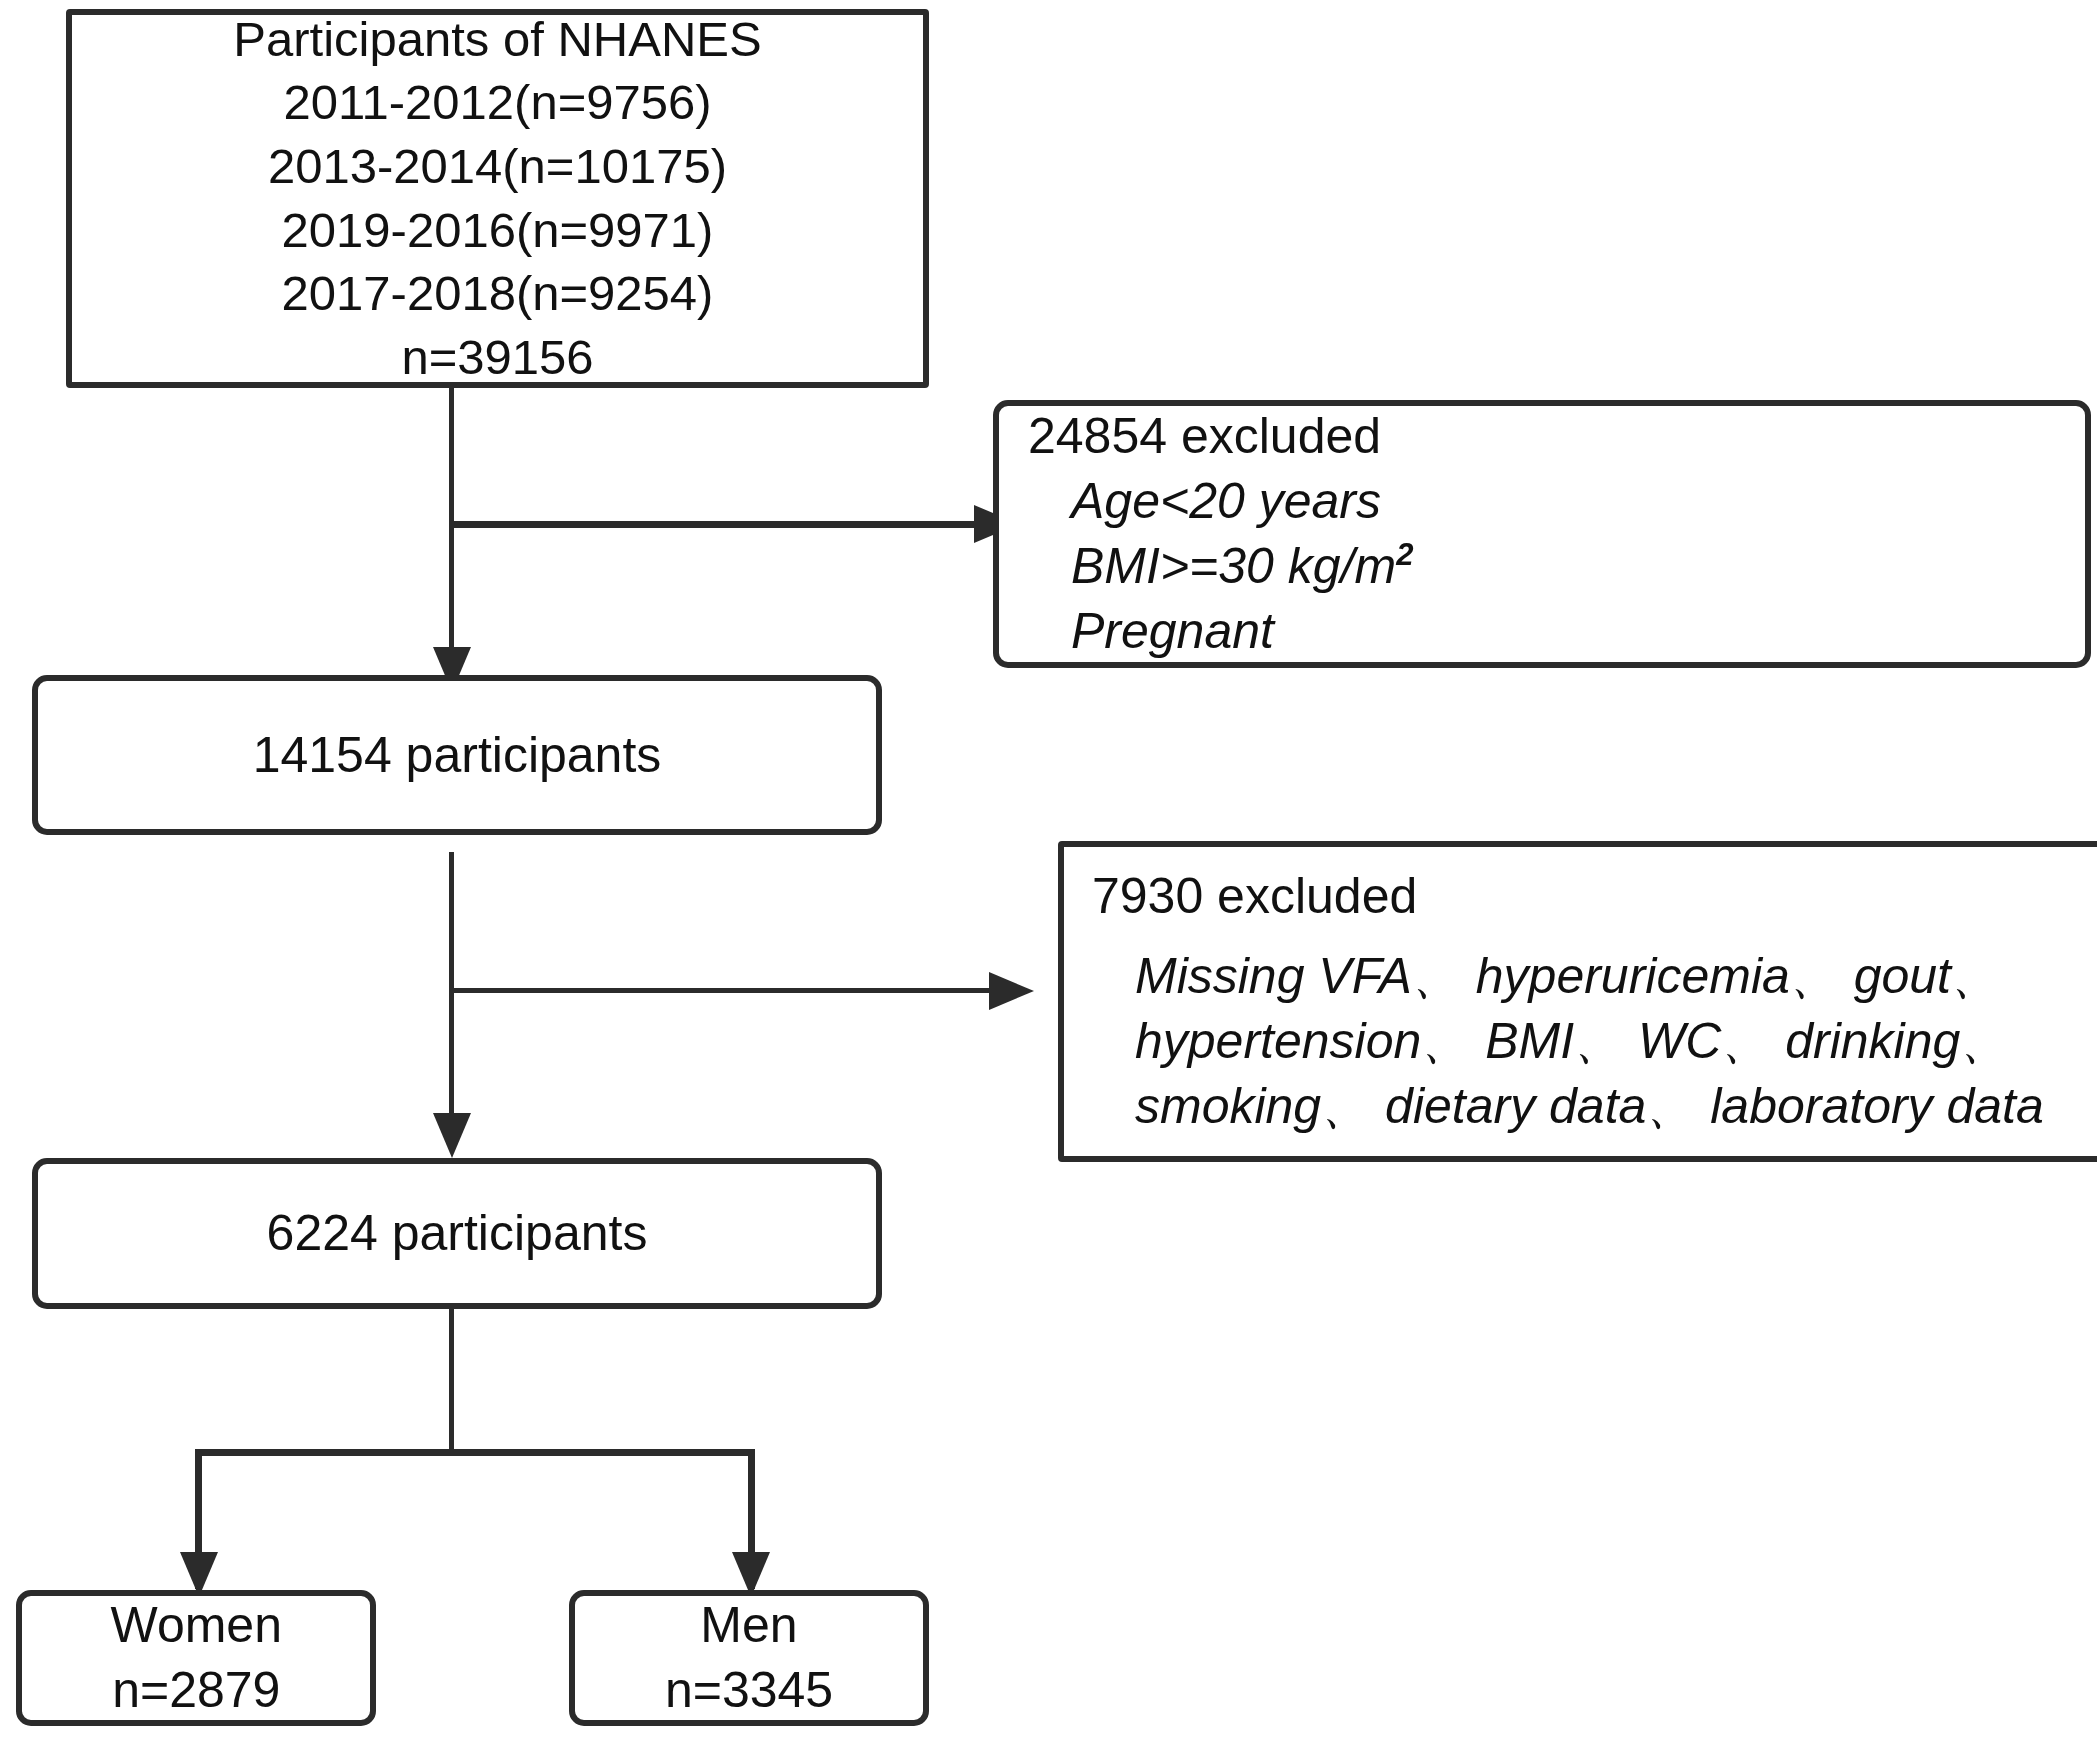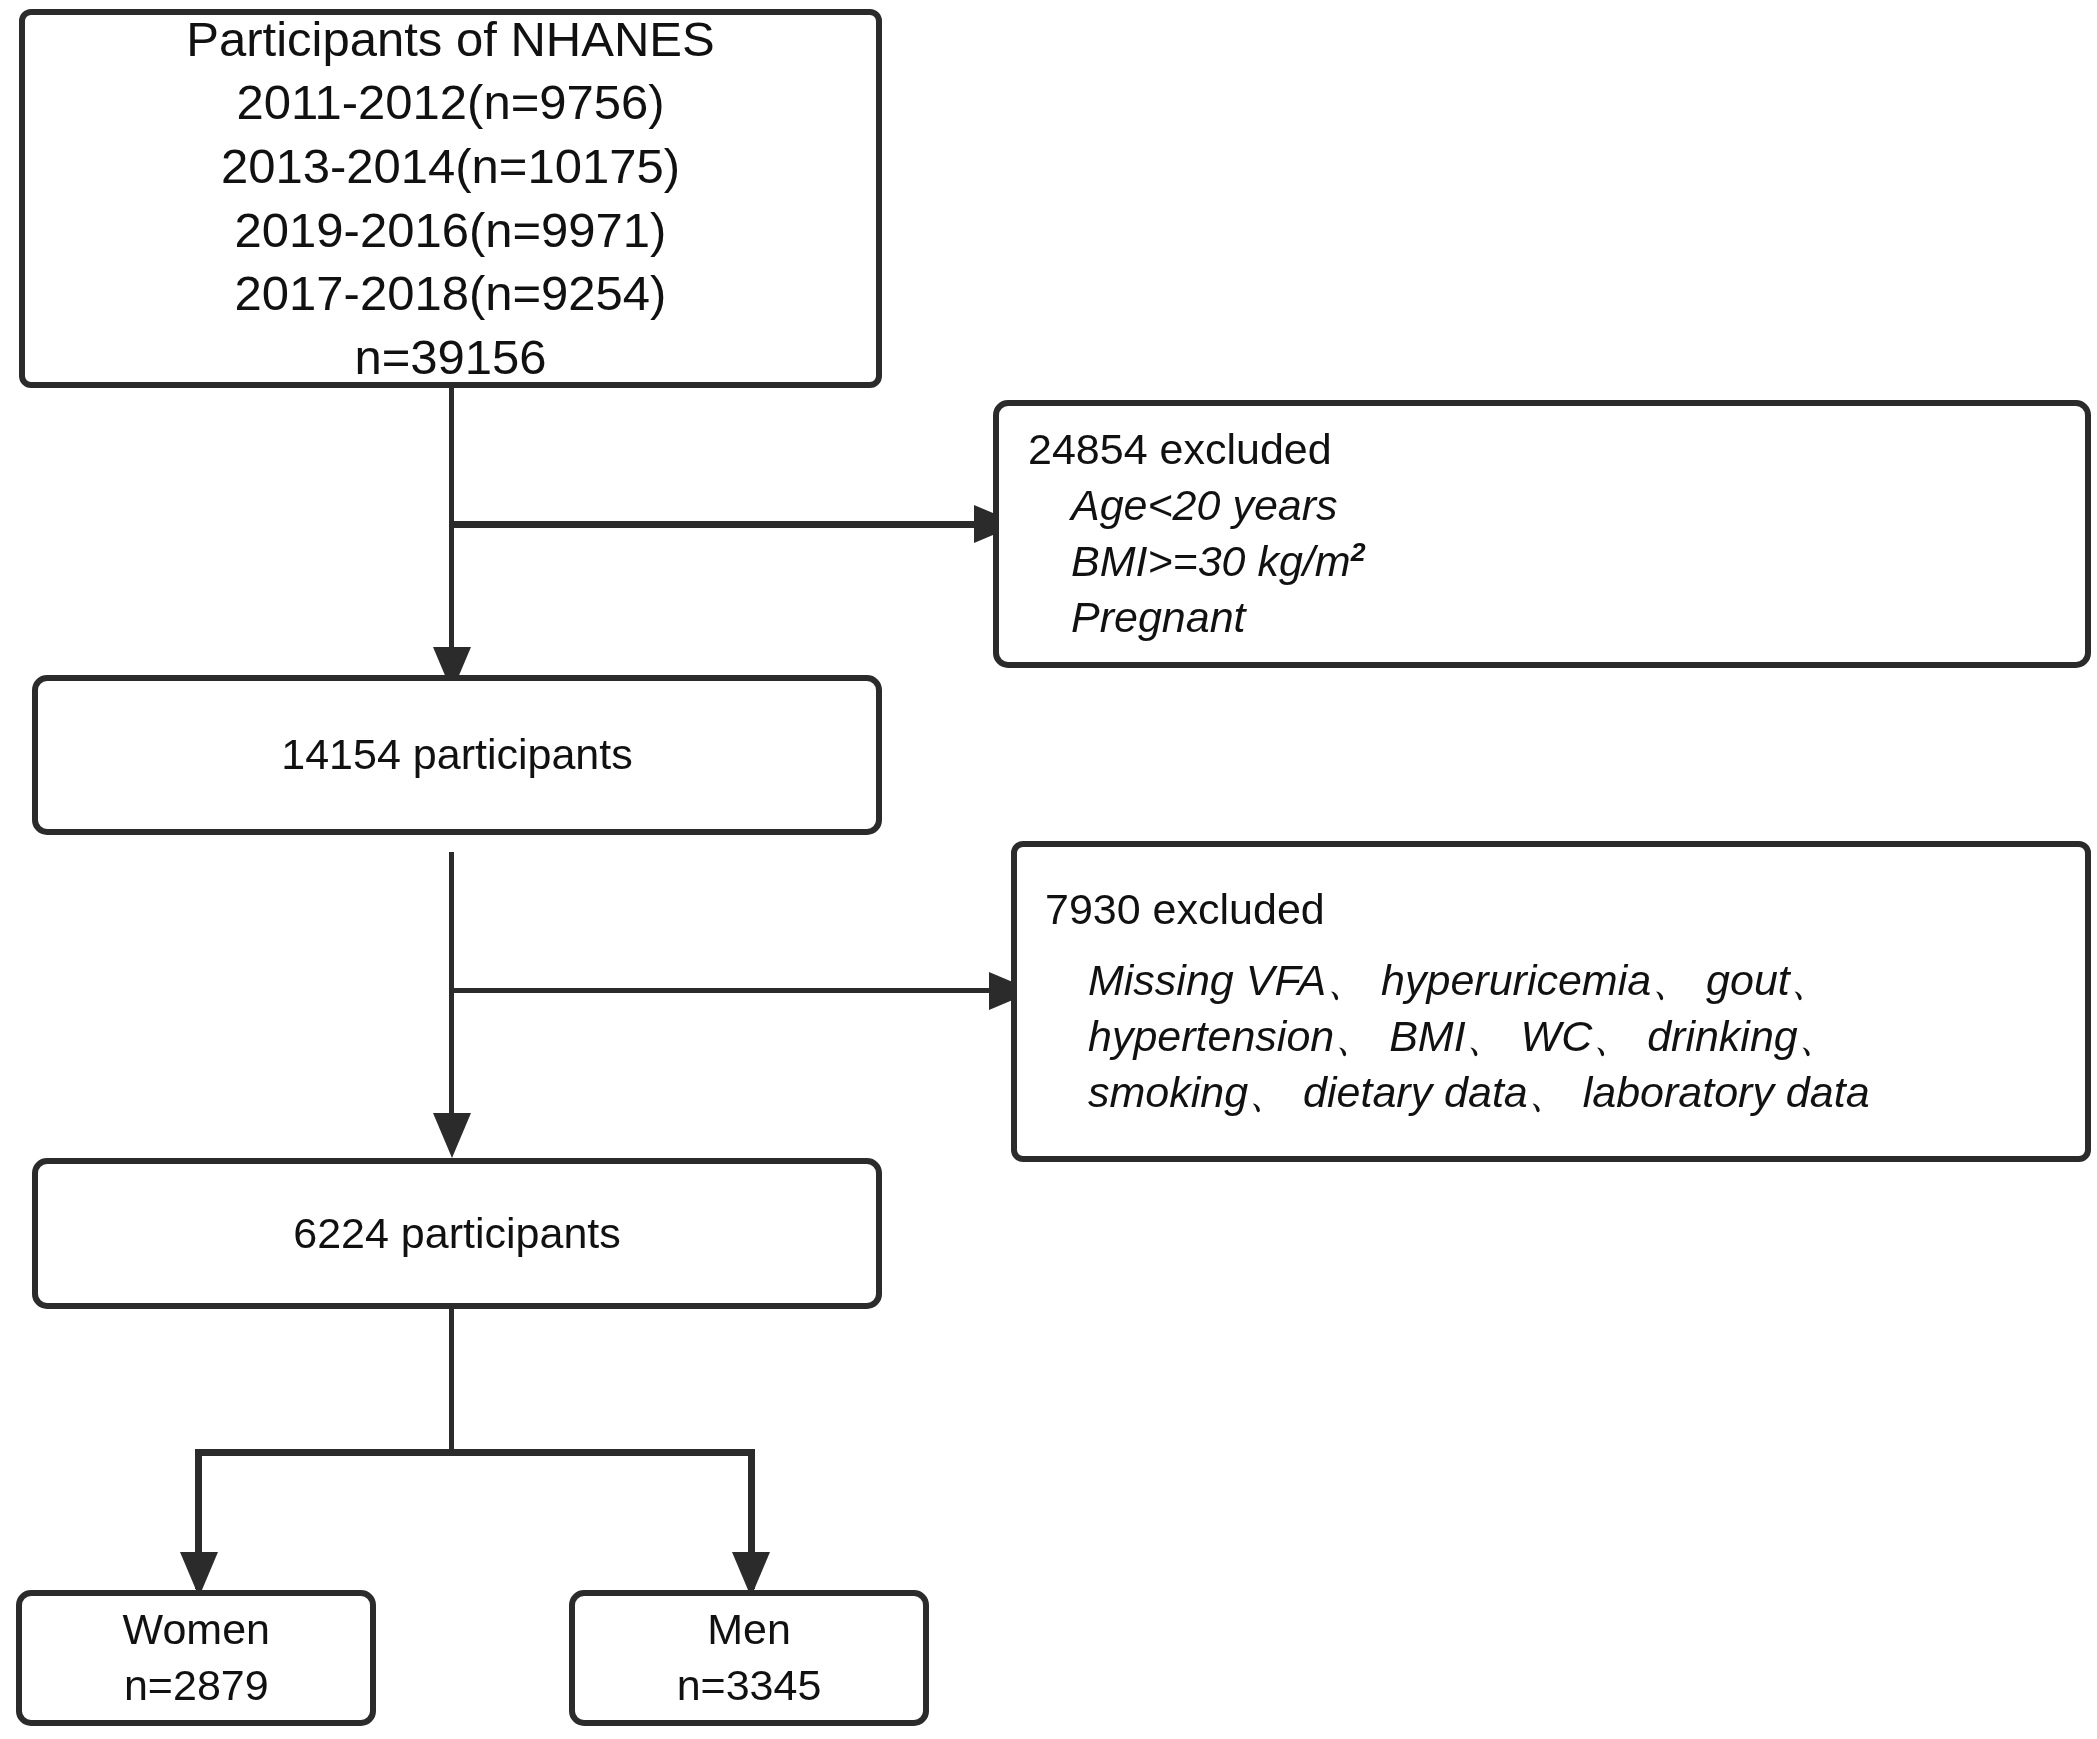--- a/index.html
+++ b/index.html
@@ -22,27 +22,27 @@
     box-sizing: border-box;
     border: 6.4px solid #2b2b2b;
     background: #ffffff;
     display: flex;
     flex-direction: column;
     justify-content: center;
     color: #111111;
     font-family: "Liberation Sans", sans-serif;
     line-height: 1.30;
   }
-  .node.sharp { border-radius: 12px; }
+  .node.sharp { border-radius: 4px; margin-left: 47px; }
   .node.rounded { border-radius: 15px; }
   .node.center { align-items: center; text-align: center; }
   .node.left { align-items: flex-start; text-align: left; }
 
   .line-top     { font-size: 49px; }
-  .line         { font-size: 43px; white-space: nowrap; }
+  .line         { font-size: 50px; white-space: nowrap; }
   .line.indent  { padding-left: 43px; font-style: italic; }
 
   sup.sq { font-size: 0.62em; vertical-align: super; font-weight: bold; }
 
   
   .vline {
     position: absolute;
     width: 5.2px;
     background: #2b2b2b;
   }

